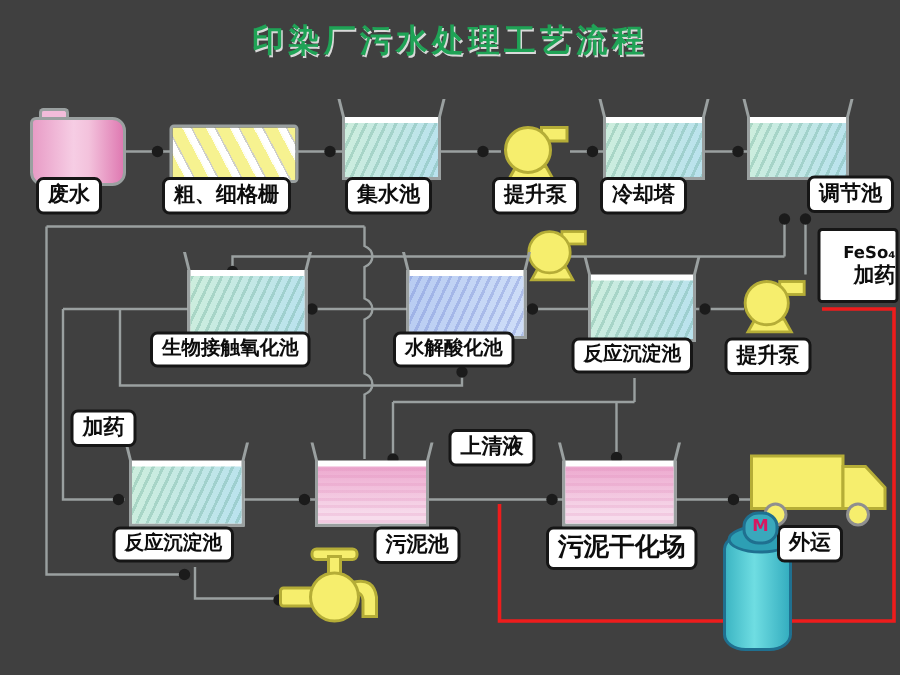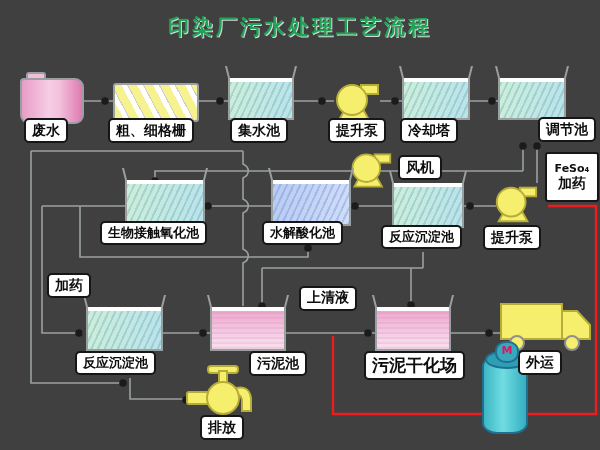--- a/index.html
+++ b/index.html
@@ -46,21 +46,21 @@
 
   
   .shape{position:absolute;z-index:2;}
   .pump-fill{fill:#f6ee6d;stroke:#b5ad37;stroke-width:2;}
   .wheel{fill:#f6ee6d;stroke:#8f8f8f;stroke-width:2;}
 
   
   .lbl{position:absolute;z-index:3;background:#ffffff;border:2.5px solid #161616;border-radius:5px;
        padding:1px 6px;font-size:14px;font-weight:bold;color:#0d0d0d;white-space:nowrap;line-height:1.35;}
   .feso{position:absolute;z-index:3;left:545px;top:152px;width:50px;height:46px;background:#fff;
-        border:2.5px solid #161616;border-radius:3px;text-align:center;font-weight:bold;color:#0d0d0d;
+        border:2.5px solid #161616;border-radius:3px;text-align:right;font-weight:bold;color:#0d0d0d;
         display:flex;flex-direction:column;justify-content:center;}
   .feso .l1{font-size:11px;}
   .feso .l2{font-size:14px;}
 
   
   .pam-body{position:absolute;z-index:2;left:482px;top:354px;width:42px;height:76px;
             border:2px solid #1f7090;border-radius:20px 20px 15px 15px / 12px 12px 11px 11px;
             background:linear-gradient(90deg,#3db6c4,#6fdde2 45%,#35aec0);}
   .pam-top{position:absolute;z-index:3;left:485px;top:350px;width:40px;height:15px;border:2px solid #1f7090;
            border-radius:50%;background:#2d9fb4;}
@@ -183,33 +183,31 @@
   <div class="pam-top"></div>
   <div class="pam-motor">M</div>
 
   <div class="lbl" style="left:108px;top:118px;">粗、细格栅</div>
   <div class="lbl" style="left:24px;top:118px;">废水</div>
   <div class="lbl" style="left:230px;top:118px;">集水池</div>
   <div class="lbl" style="left:328px;top:118px;">提升泵</div>
   <div class="lbl" style="left:400px;top:118px;">冷却塔</div>
   <div class="lbl" style="left:498px;top:117px;margin-left:40px;">调节池</div>
 
-  <div class="lbl" style="left:398px;top:155px;">风机</div>
   <div class="feso">
     <span class="l1">FeSo₄</span>
     <span class="l2">加药</span>
   </div>
 
   <div class="lbl" style="left:262px;top:221px;font-size:13px;">水解酸化池</div>
   <div class="lbl" style="left:100px;top:221px;font-size:13px;">生物接触氧化池</div>
   <div class="lbl" style="left:381px;top:225px;font-size:13px;">反应沉淀池</div>
   <div class="lbl" style="left:483px;top:225px;">提升泵</div>
 
   <div class="lbl" style="left:47px;top:273px;">加药</div>
-  <div class="lbl" style="left:299px;top:286px;font-family:Liberation Serif, serif;">上清液</div>
+  <div class="lbl" style="left:299px;top:286px;">上清液</div>
 
   <div class="lbl" style="left:75px;top:351px;font-size:13px;">反应沉淀池</div>
   <div class="lbl" style="left:214px;top:351px;margin-left:35px;">污泥池</div>
   <div class="lbl" style="left:364px;top:351px;font-size:17px;">污泥干化场</div>
   <div class="lbl" style="left:518px;top:350px;">外运</div>
-  <div class="lbl" style="left:200px;top:415px;">排放</div>
 
 </div>
 
 </body></html>

